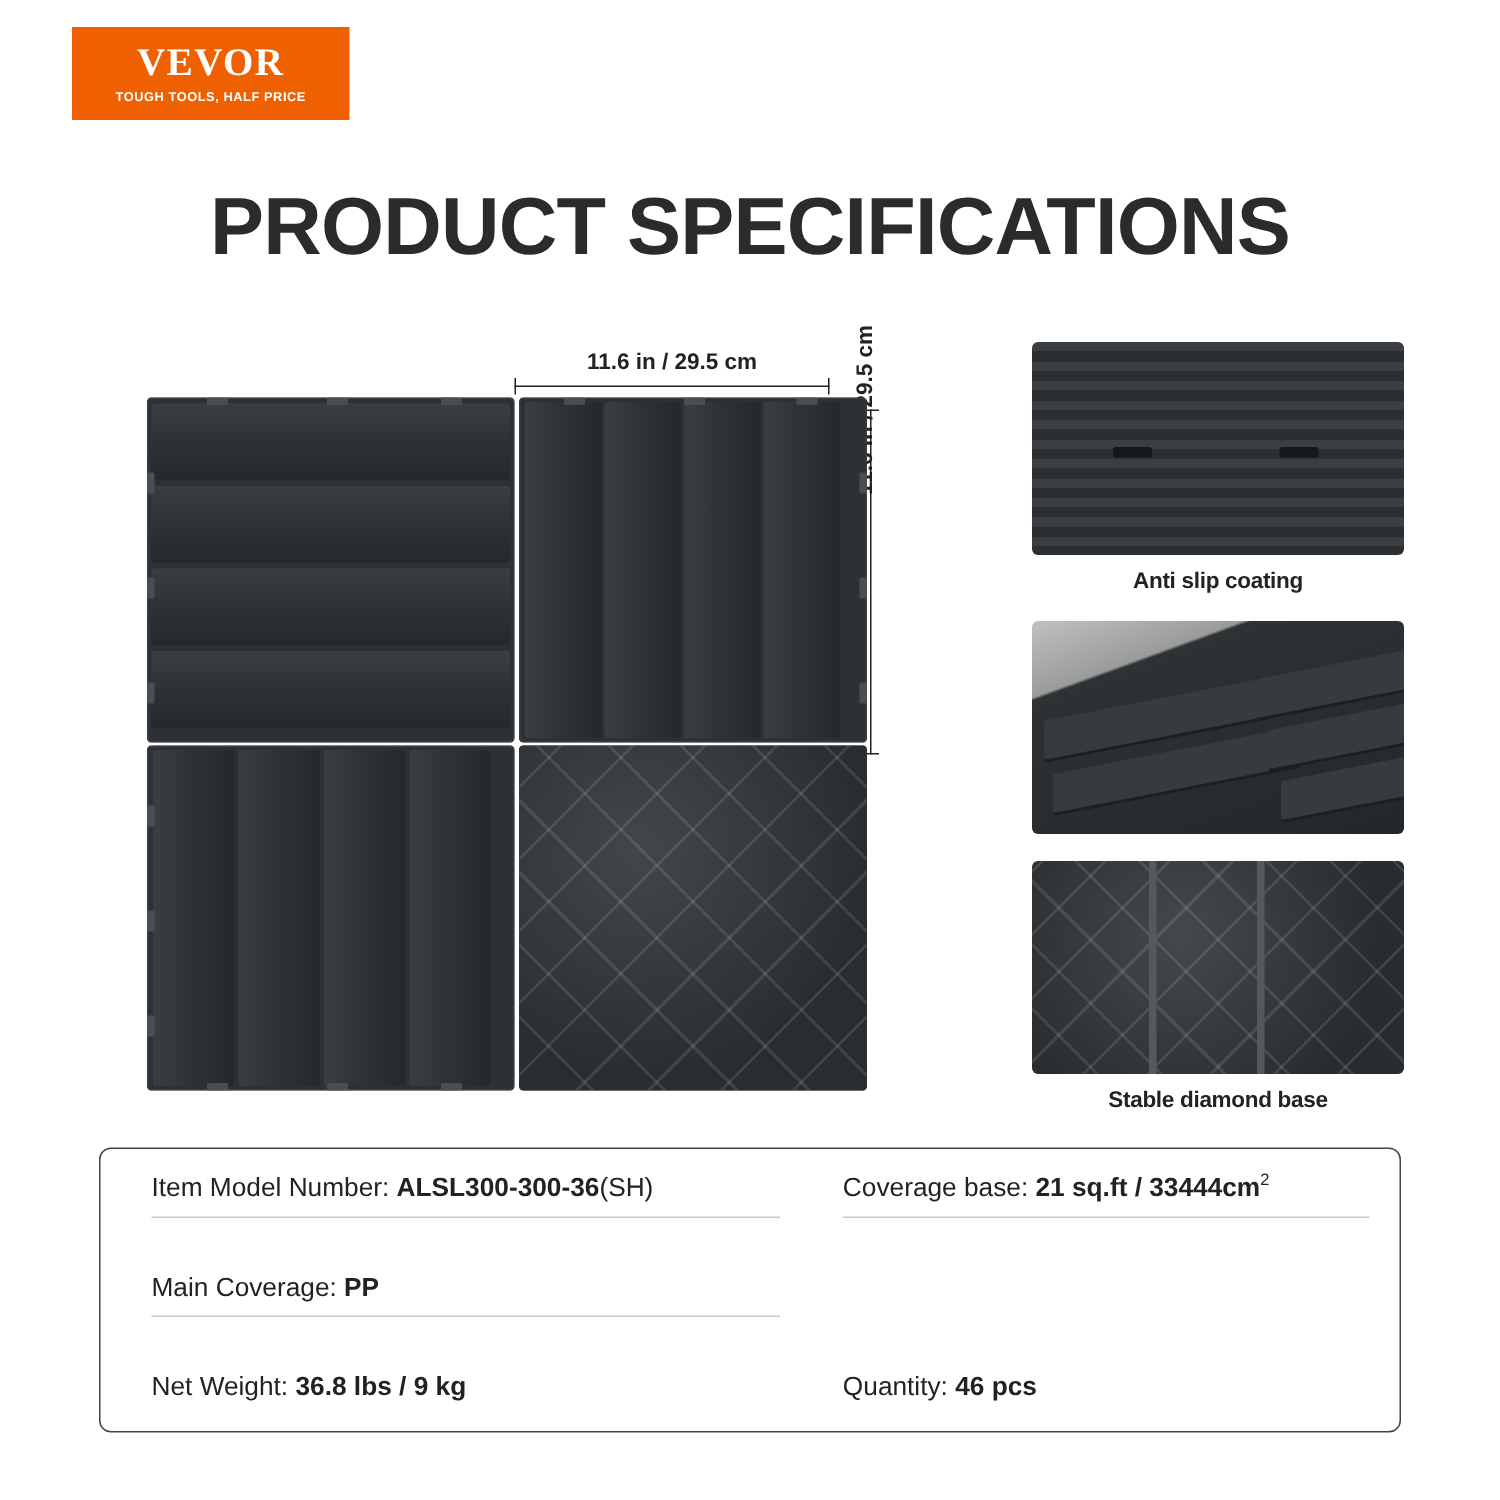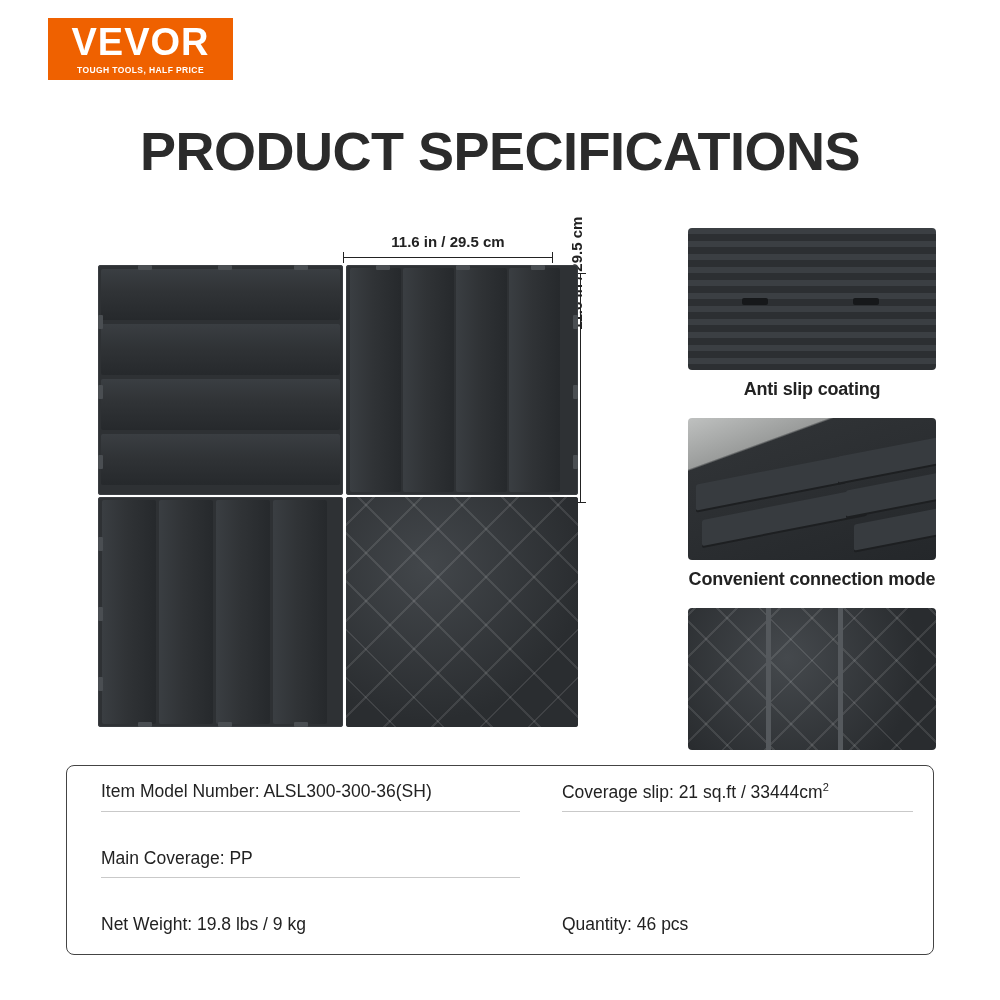--- a/index.html
+++ b/index.html
@@ -24,25 +24,25 @@
     width: 185px;
     height: 62px;
     background: #ef6100;
     display: flex;
     flex-direction: column;
     align-items: center;
     justify-content: center;
   }
   .logo-word {
     color: #ffffff;
-    font-size: 38px;
+    font-size: 26px;
     font-weight: bold;
     letter-spacing: 1px;
     line-height: 1;
-    font-family: Liberation Sans, sans-serif;
+    font-family: Liberation Serif, serif;
   }
   .logo-tag {
     color: #ffffff;
     font-size: 8.5px;
     font-weight: bold;
     letter-spacing: 0.4px;
     margin-top: 4px;
   }
 
   
@@ -224,21 +224,21 @@
       radial-gradient(circle at 40% 35%, #45494d 0%, #292c2f 75%);
   }
   .f3 .rib {
     position: absolute;
     top: 0; bottom: 0;
     width: 5px;
     background: #55595d;
   }
   .feature-caption {
     text-align: center;
-    font-size: 18px;
+    font-size: 15px;
     font-weight: bold;
     color: #222;
     margin-top: 9px;
     letter-spacing: -0.2px;
   }
 
   
   .spec-box {
     position: absolute;
     left: 66px;
@@ -262,21 +262,21 @@
 
   .spec-row {
     font-size: 17.5px;
     line-height: 1.35;
     padding-bottom: 7px;
     border-bottom: 1px solid #c9c9c9;
     color: #222;
   }
   .spec-row:last-child { border-bottom: none; }
   .spec-row .lbl { font-weight: normal; }
-  .spec-row .val { font-weight: normal; }
+  .spec-row .val { font-weight: bold; }
   .spec-row .sub { font-weight: normal; }
   .spec-row .val2 { font-weight: bold; display: block; padding-left: 138px; }
   sup { font-size: 11px; vertical-align: super; }
 </style>
 </head>
 <body>
 
 <div class="logo-block">
   <div class="logo-word">VEVOR</div>
   <div class="logo-tag">TOUGH TOOLS, HALF PRICE</div>
@@ -347,48 +347,48 @@
   </div>
 
   <div class="feature">
     <div class="feature-img f2">
       <div class="slab" style="left:8px;  top:52px; width:150px; height:26px;"></div>
       <div class="slab" style="left:14px; top:86px; width:165px; height:26px;"></div>
       <div class="slab" style="left:150px; top:28px; width:110px; height:26px;"></div>
       <div class="slab" style="left:158px; top:62px; width:110px; height:26px;"></div>
       <div class="slab" style="left:166px; top:96px; width:110px; height:26px;"></div>
     </div>
-    <div class="feature-caption">Convenient connection mode</div>
   </div>
 
   <div class="feature">
     <div class="feature-img f3">
       <div class="rib" style="left:78px;"></div>
       <div class="rib" style="left:150px;"></div>
     </div>
+    <div class="feature-caption">Stable diamond base</div>
   </div>
 
 </div>
 
 <div class="spec-box">
 
   <div class="spec-col left">
     <div class="spec-row">
       <span class="lbl">Item Model Number: </span><span class="val">ALSL300-300-36</span><span class="sub">(SH)</span>
     </div>
     <div class="spec-row">
       <span class="lbl">Main Coverage: </span><span class="val">PP</span>
     </div>
     <div class="spec-row">
-      <span class="lbl">Net Weight: </span><span class="val">19.8 lbs / 9 kg</span>
+      <span class="lbl">Net Weight: </span><span class="val">36.8 lbs / 9 kg</span>
     </div>
   </div>
 
   <div class="spec-col right">
     <div class="spec-row">
-      <span class="lbl">Coverage slip: </span><span class="val">21 sq.ft / 33444cm</span><sup>2</sup>
+      <span class="lbl">Coverage base: </span><span class="val">21 sq.ft / 33444cm</span><sup>2</sup>
     </div>
     <div class="spec-row">
       <span class="lbl">Quantity: </span><span class="val">46 pcs</span>
     </div>
   </div>
 
 </div>
 
 </body></html>

